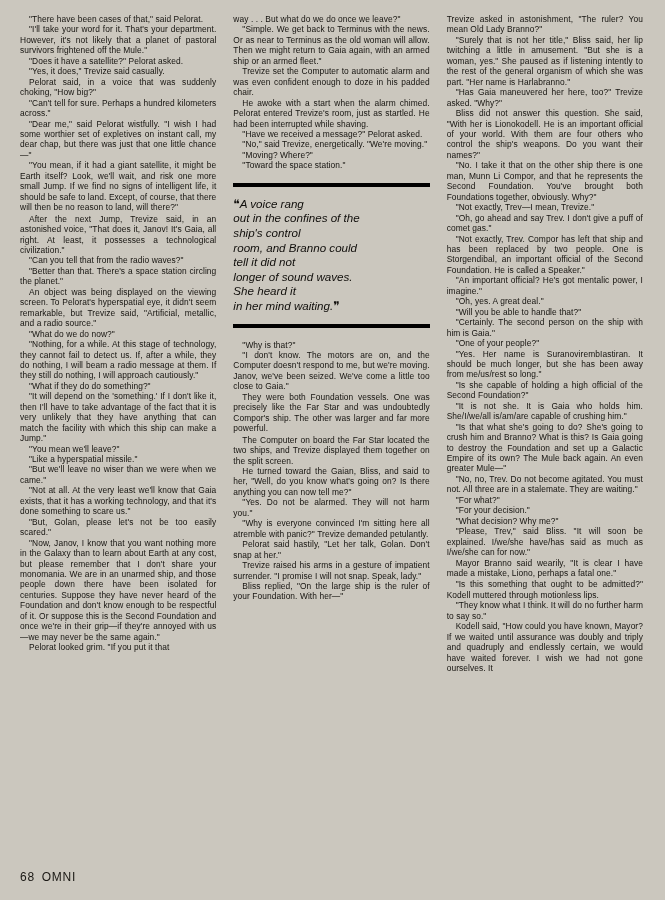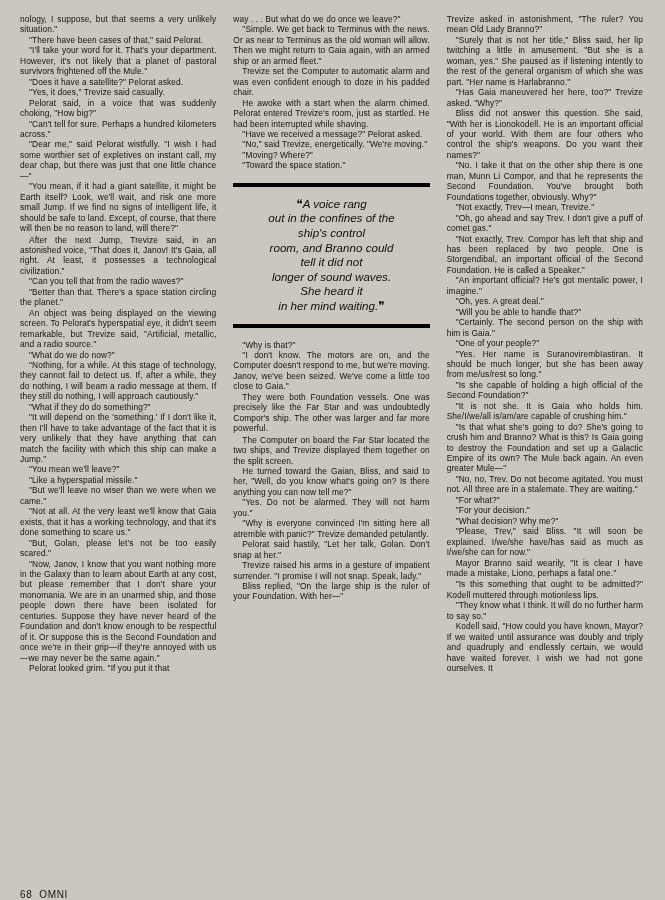--- a/index.html
+++ b/index.html
@@ -55,47 +55,45 @@
     margin: 0 0 10px 0;
   }
   .pq-rule.bottom {
     margin: 10px 0 0 0;
   }
   .pq-text {
     font-family: "Liberation Sans", sans-serif;
     font-style: italic;
     font-size: 11.6px;
     line-height: 14.6px;
-    text-align: center;
     color: #100e0b;
   }
   .pq-text .mark {
     font-style: normal;
     font-size: 12px;
   }
   .footer {
     position: absolute;
     left: 20px;
-    bottom: 0;
-    font-size: 10px;
+    bottom: 16px;
+    font-size: 12px;
     color: #1a1814;
     letter-spacing: 0.06em;
   }
   .footer .folio {
     margin-right: 7px;
   }
 </style>
 </head>
 <body>
 
 <div class="page">
   <div class="columns">
 
     <div class="col">
-      <p>nology, I suppose, but that seems a very unlikely situation."</p>
       <p class="ind">"There have been cases of that," said Pelorat.</p>
       <p class="ind">"I'll take your word for it. That's your department. However, it's not likely that a planet of pastoral survivors frightened off the Mule."</p>
       <p class="ind">"Does it have a satellite?" Pelorat asked.</p>
       <p class="ind">"Yes, it does," Trevize said casually.</p>
       <p class="ind">Pelorat said, in a voice that was suddenly choking, "How big?"</p>
       <p class="ind">"Can't tell for sure. Perhaps a hundred kilometers across."</p>
       <p class="ind">"Dear me," said Pelorat wistfully. "I wish I had some worthier set of expletives on instant call, my dear chap, but there was just that one little chance—"</p>
       <p class="ind">"You mean, if it had a giant satellite, it might be Earth itself? Look, we'll wait, and risk one more small Jump. If we find no signs of intelligent life, it should be safe to land. Except, of course, that there will then be no reason to land, will there?"</p>
       <p class="ind gap">After the next Jump, Trevize said, in an astonished voice, "That does it, Janov! It's Gaia, all right. At least, it possesses a technological civilization."</p>
       <p class="ind">"Can you tell that from the radio waves?"</p>

